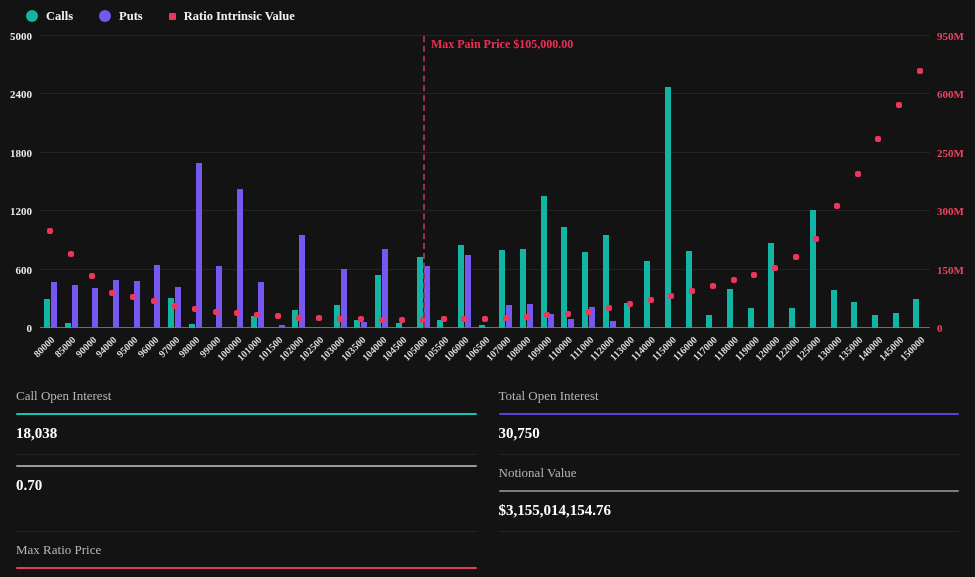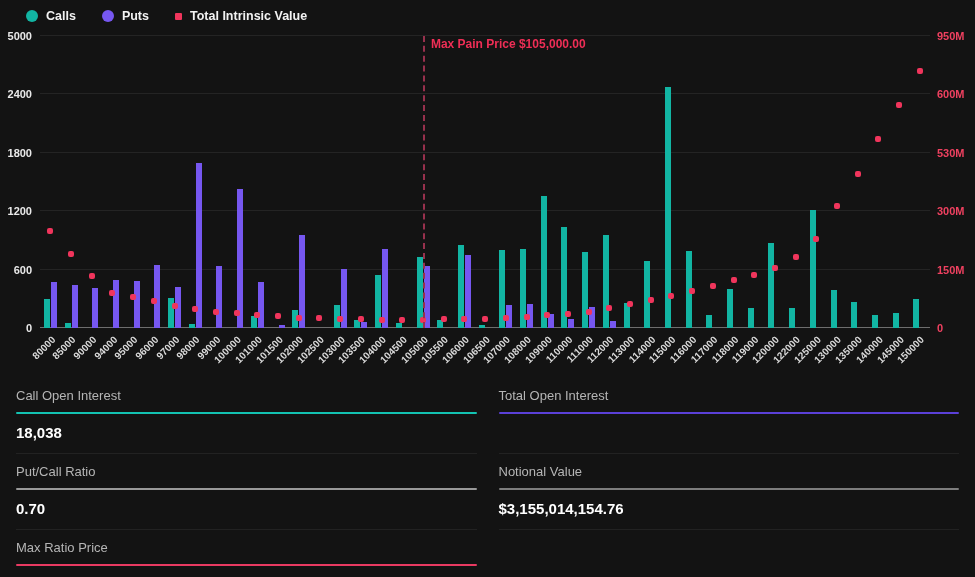--- a/index.html
+++ b/index.html
@@ -1,18 +1,18 @@
 <!DOCTYPE html>
 <html><head>
 <meta charset="utf-8">
 <style>
   html,body{margin:0;padding:0;background:#131313;}
   .app{
     position:relative;width:975px;height:577px;background:#131313;overflow:hidden;
-    font-family:Liberation Sans, sans-serif;
+    font-family:Liberation Serif, serif;
     -webkit-font-smoothing:antialiased;
   }
   
   .legend{position:absolute;top:5px;left:26px;display:flex;align-items:center;gap:26px;height:22px;}
   .legend-item{display:flex;align-items:center;gap:8px;cursor:pointer;}
   .swatch-circle{width:12px;height:12px;border-radius:50%;}
   .swatch-square{width:7px;height:7px;border-radius:1px;}
   .legend-label{font-size:12.5px;font-weight:bold;color:#f2f2f2;}
   
   .chart{position:absolute;top:0;left:0;width:975px;height:378px;}
@@ -53,36 +53,36 @@
         <div class="legend-item">
           <span class="swatch-circle" style="background: rgb(18, 181, 163);"></span>
           <span class="legend-label">Calls</span>
         </div>
         <div class="legend-item">
           <span class="swatch-circle" style="background: rgb(118, 87, 240);"></span>
           <span class="legend-label">Puts</span>
         </div>
         <div class="legend-item">
           <span class="swatch-square" style="background: rgb(240, 53, 92);"></span>
-          <span class="legend-label">Total Intrinsic Value</span>
+          <span class="legend-label">Ratio Intrinsic Value</span>
         </div>
       </div>
     <div class="axis-left">
         <span style="bottom: 0%;">0</span>
         <span style="bottom: 20%;">600</span>
         <span style="bottom: 40%;">1200</span>
         <span style="bottom: 60%;">1800</span>
         <span style="bottom: 80%;">2400</span>
         <span style="bottom: 100%;">5000</span>
       </div>
     <div class="axis-right">
         <span style="bottom: 0%;">0</span>
         <span style="bottom: 20%;">150M</span>
         <span style="bottom: 40%;">300M</span>
-        <span style="bottom: 60%;">530M</span>
+        <span style="bottom: 60%;">250M</span>
         <span style="bottom: 80%;">600M</span>
         <span style="bottom: 100%;">950M</span>
       </div>
     <div class="plot">
       <div id="grid-layer">
           <div class="gridline base" style="bottom: 0%;"></div>
           <div class="gridline" style="bottom: 20%;"></div>
           <div class="gridline" style="bottom: 40%;"></div>
           <div class="gridline" style="bottom: 60%;"></div>
           <div class="gridline" style="bottom: 80%;"></div>
@@ -443,23 +443,23 @@
 
   <div class="stats">
       <div class="stat">
         <div class="stat-label">Call Open Interest</div>
         <div class="stat-rule" style="background: rgb(19, 195, 178);"></div>
         <div class="stat-value">18,038</div>
       </div>
       <div class="stat">
         <div class="stat-label">Total Open Interest</div>
         <div class="stat-rule" style="background: rgb(91, 64, 216);"></div>
+        <div class="stat-value">30,750</div>
       </div>
       <div class="stat">
-        <div class="stat-label">Put/Call Ratio</div>
         <div class="stat-rule" style="background: rgb(153, 153, 153);"></div>
         <div class="stat-value">0.70</div>
       </div>
       <div class="stat">
         <div class="stat-label">Notional Value</div>
         <div class="stat-rule" style="background: rgb(125, 125, 125);"></div>
         <div class="stat-value">$3,155,014,154.76</div>
       </div>
       <div class="stat">
         <div class="stat-label">Max Ratio Price</div>

